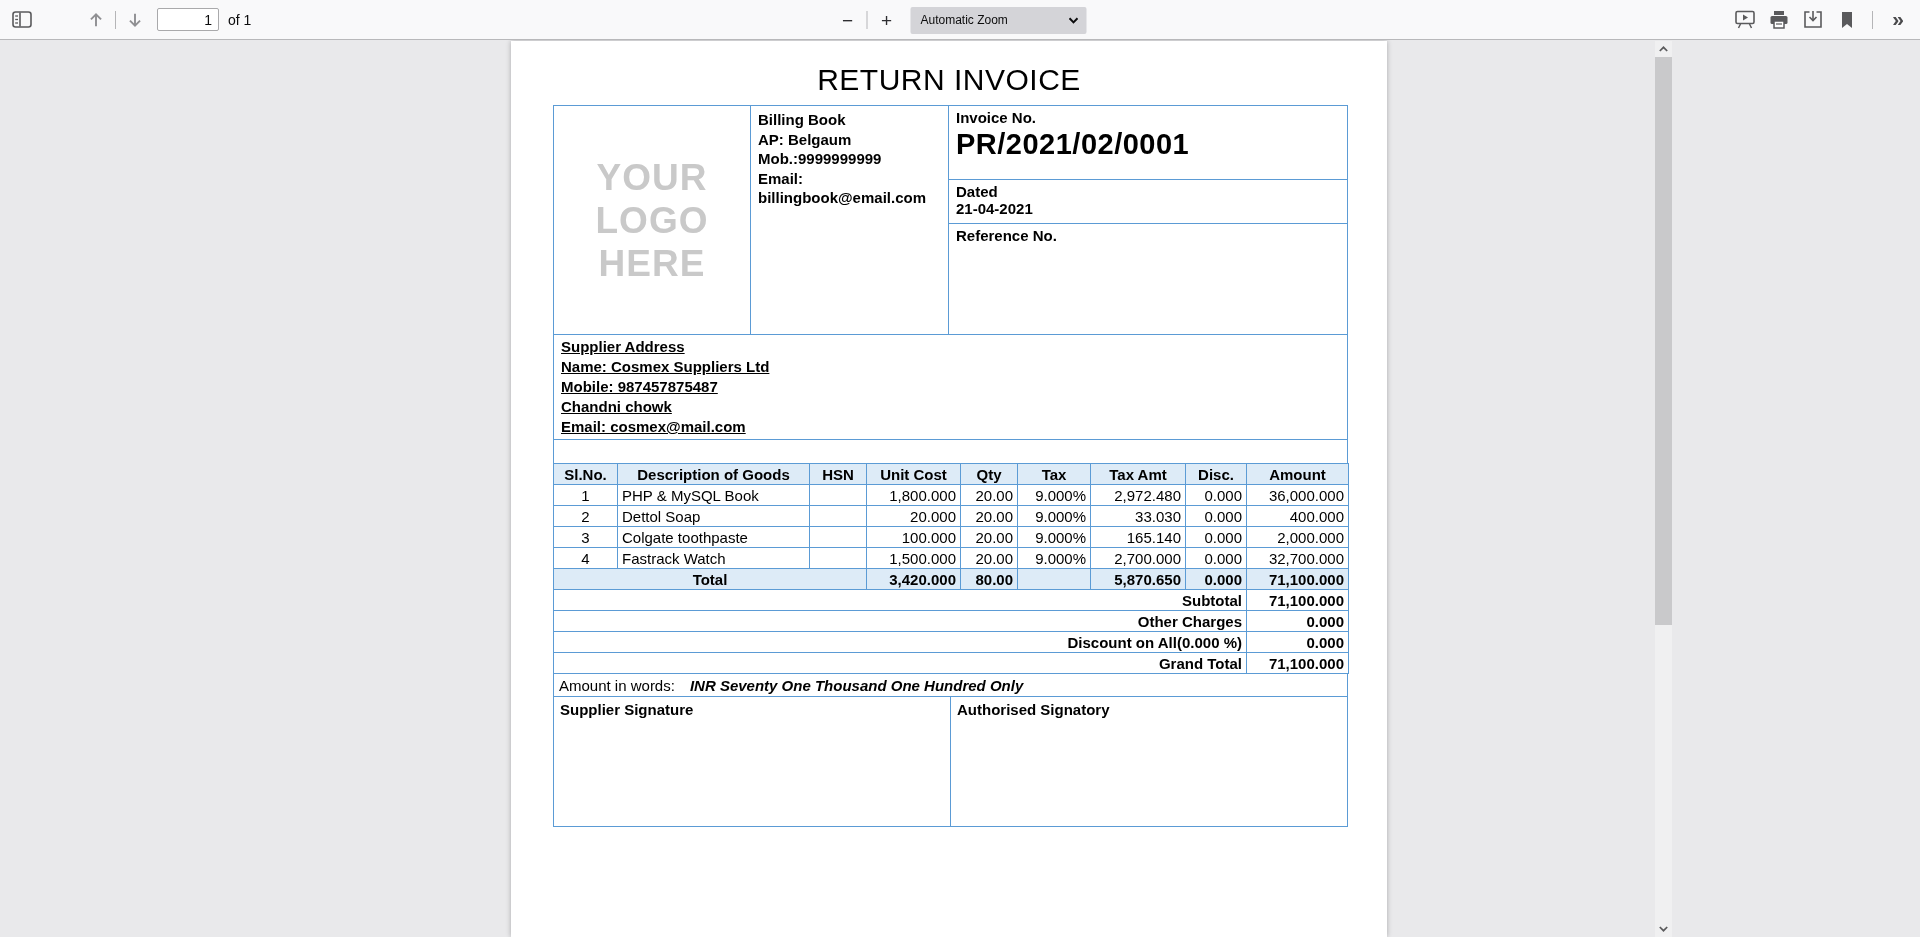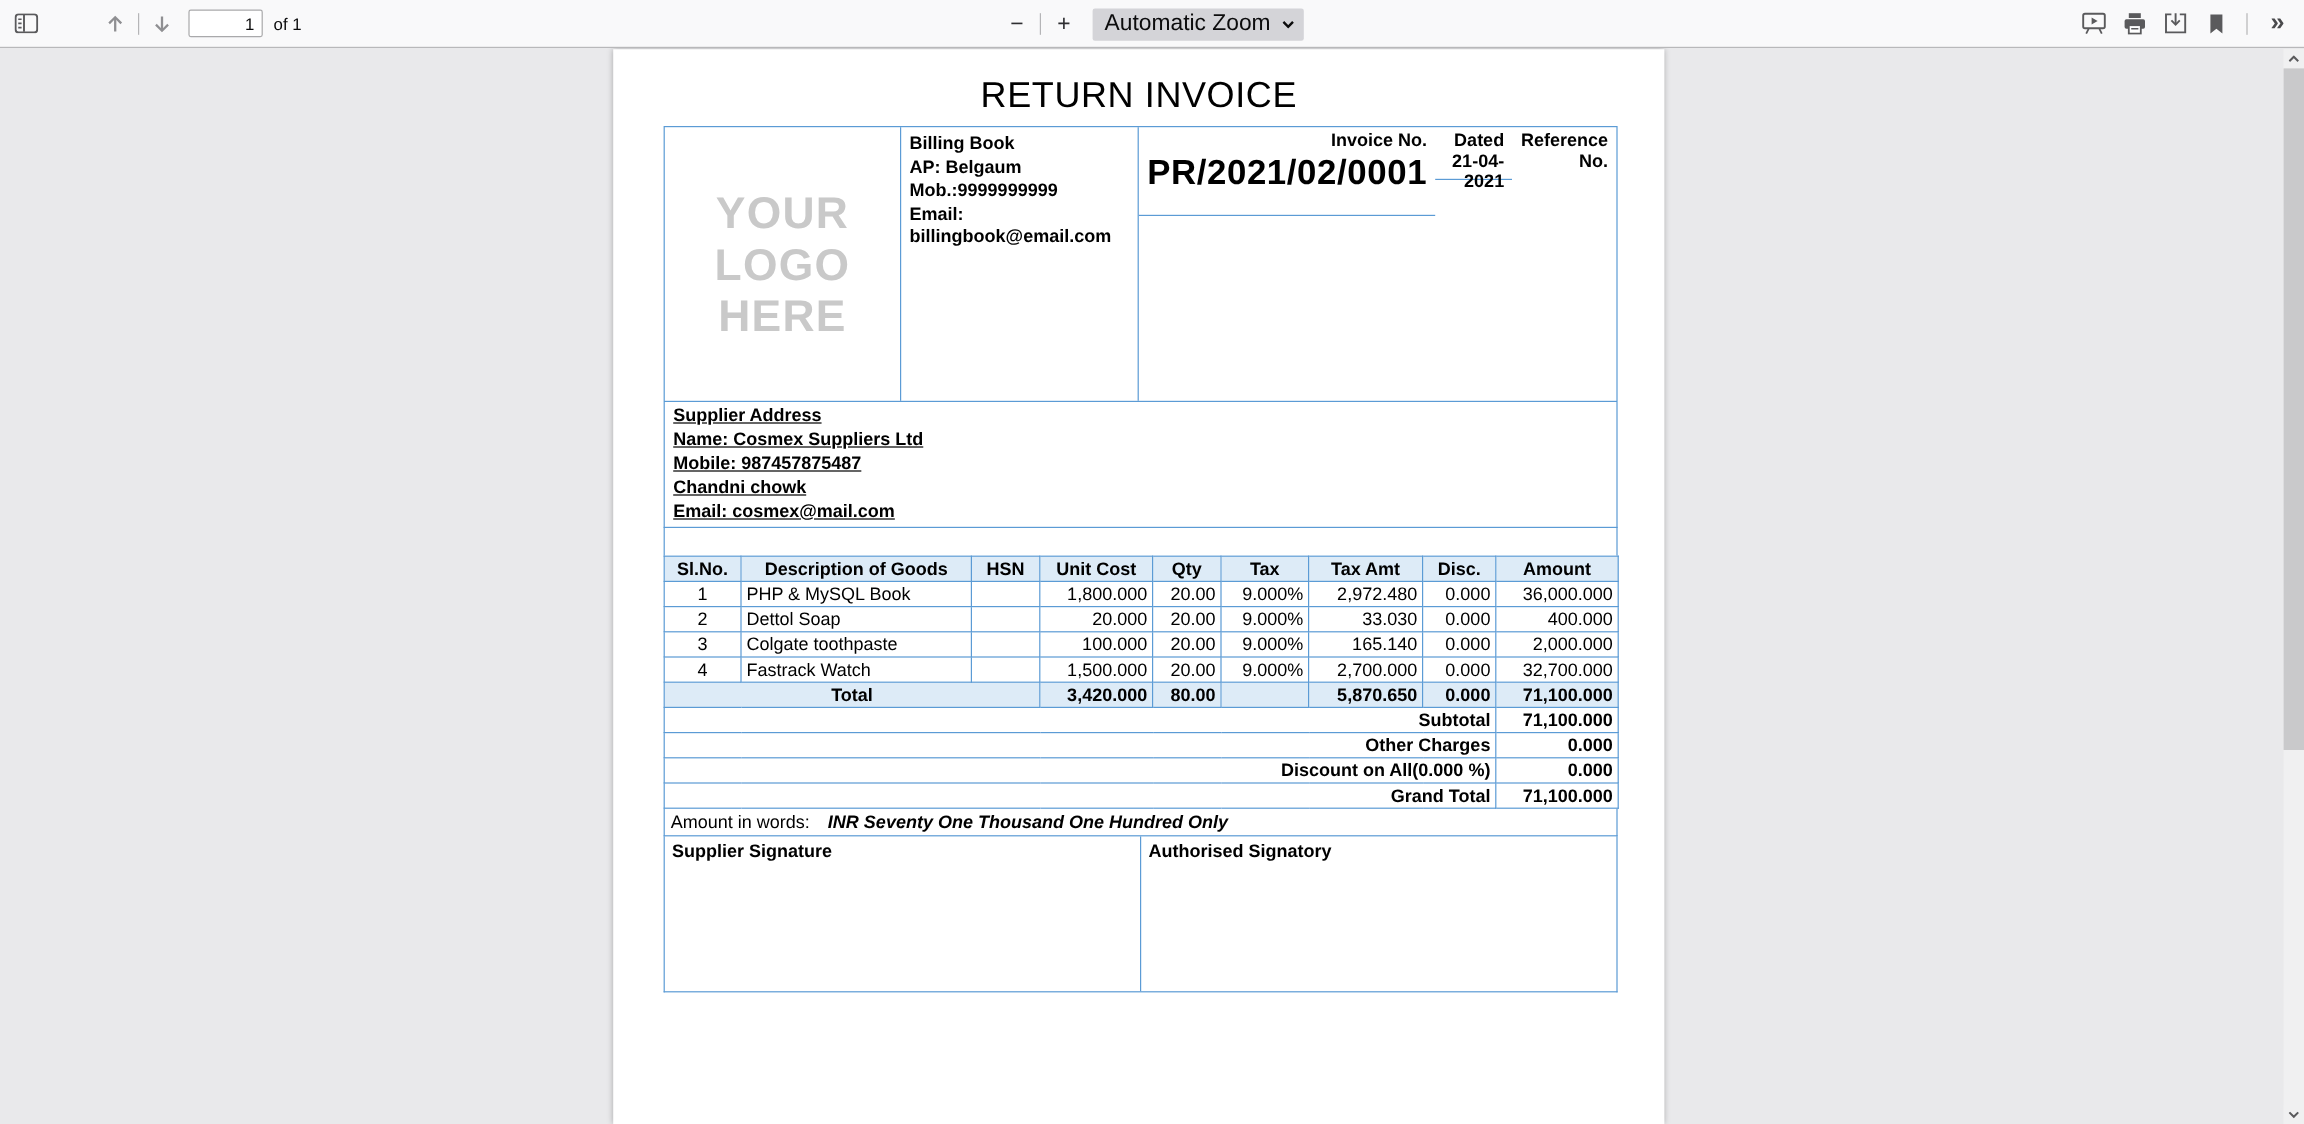--- a/index.html
+++ b/index.html
@@ -34,44 +34,44 @@
   }
   .of-label{margin-left:9px;font-size:14px;color:#0c0c0d;}
   .tb-center{
     position:absolute;left:50%;top:0;height:40px;transform:translateX(-50%);
     display:flex;align-items:center;
   }
   .glyph-btn{font-size:19px;color:#2e2e31;line-height:1;}
   .zoom-select{
     margin-left:10px;width:176px;height:27px;background:#d4d4d8;border-radius:2px;
     display:flex;align-items:center;position:relative;padding:0 24px 0 10px;
-    font-size:19px;color:#0c0c0d;cursor:default;
+    font-size:12px;color:#0c0c0d;cursor:default;
   }
   .zoom-select svg{position:absolute;right:8px;top:10px;}
   .tb-right{margin-left:auto;display:flex;align-items:center;padding-right:8px;gap:6px;}
   .dbl-chev{font-size:21px;font-weight:bold;color:#4a4a4c;line-height:1;padding-bottom:3px;}
   
-  .viewer{position:absolute;top:41px;left:0;width:1920px;height:896px;background:#e9e9eb;}
+  .viewer{position:absolute;top:41px;left:0;width:1672px;height:896px;background:#e9e9eb;}
   .pdf-page{
     position:absolute;left:511px;top:0;width:876px;height:896px;background:#fff;
     box-shadow:0 0 5px rgba(0,0,0,.28);
   }
   
   .scrollbar{position:absolute;right:0;top:0;width:17px;height:896px;background:#f0f0f1;}
   .sb-arrow{position:absolute;left:0;width:17px;height:16px;display:flex;align-items:center;justify-content:center;background:#f0f0f1;}
   .sb-up{top:0;} .sb-down{bottom:0;}
   .sb-thumb{position:absolute;left:0;top:16px;width:17px;height:568px;background:#c9c9cb;}
   
   .doc-title{padding-top:22px;text-align:center;font-size:30px;line-height:34px;letter-spacing:.5px;}
   .inv{margin:8px 0 0 42px;width:795px;font-size:15px;}
   .head-grid{display:grid;grid-template-columns:197px 198px 1fr;height:230px;border:1px solid var(--b);}
   .cell-logo{border-right:1px solid var(--b);display:flex;flex-direction:column;align-items:center;justify-content:center;}
   .logo-line{color:var(--logo);font-weight:bold;font-size:37px;line-height:43px;letter-spacing:1px;text-align:right;}
   .cell-billing{border-right:1px solid var(--b);padding:4px 7px;font-weight:bold;line-height:19.5px;}
-  .right-col{display:flex;flex-direction:row;text-align:right;}
+  .right-col{display:flex;flex-direction:column;}
   .rc-row{padding:3px 7px;font-weight:bold;}
   .rc-inv{height:74px;border-bottom:1px solid var(--b);}
   .rc-dated{height:44px;border-bottom:1px solid var(--b);}
   .rc-ref{flex:1;}
   .inv-no{font-size:29px;line-height:36px;letter-spacing:.5px;}
   .supplier{border:1px solid var(--b);border-top:none;height:105px;padding:2px 7px;font-weight:bold;line-height:20px;text-decoration:underline;}
   .spacer-row{border-left:1px solid var(--b);border-right:1px solid var(--b);height:23px;}
   table.items{border-collapse:collapse;width:795px;table-layout:fixed;font-size:15px;}
   table.items th,table.items td{
     border:1px solid var(--b);height:21px;padding:0 4px;

